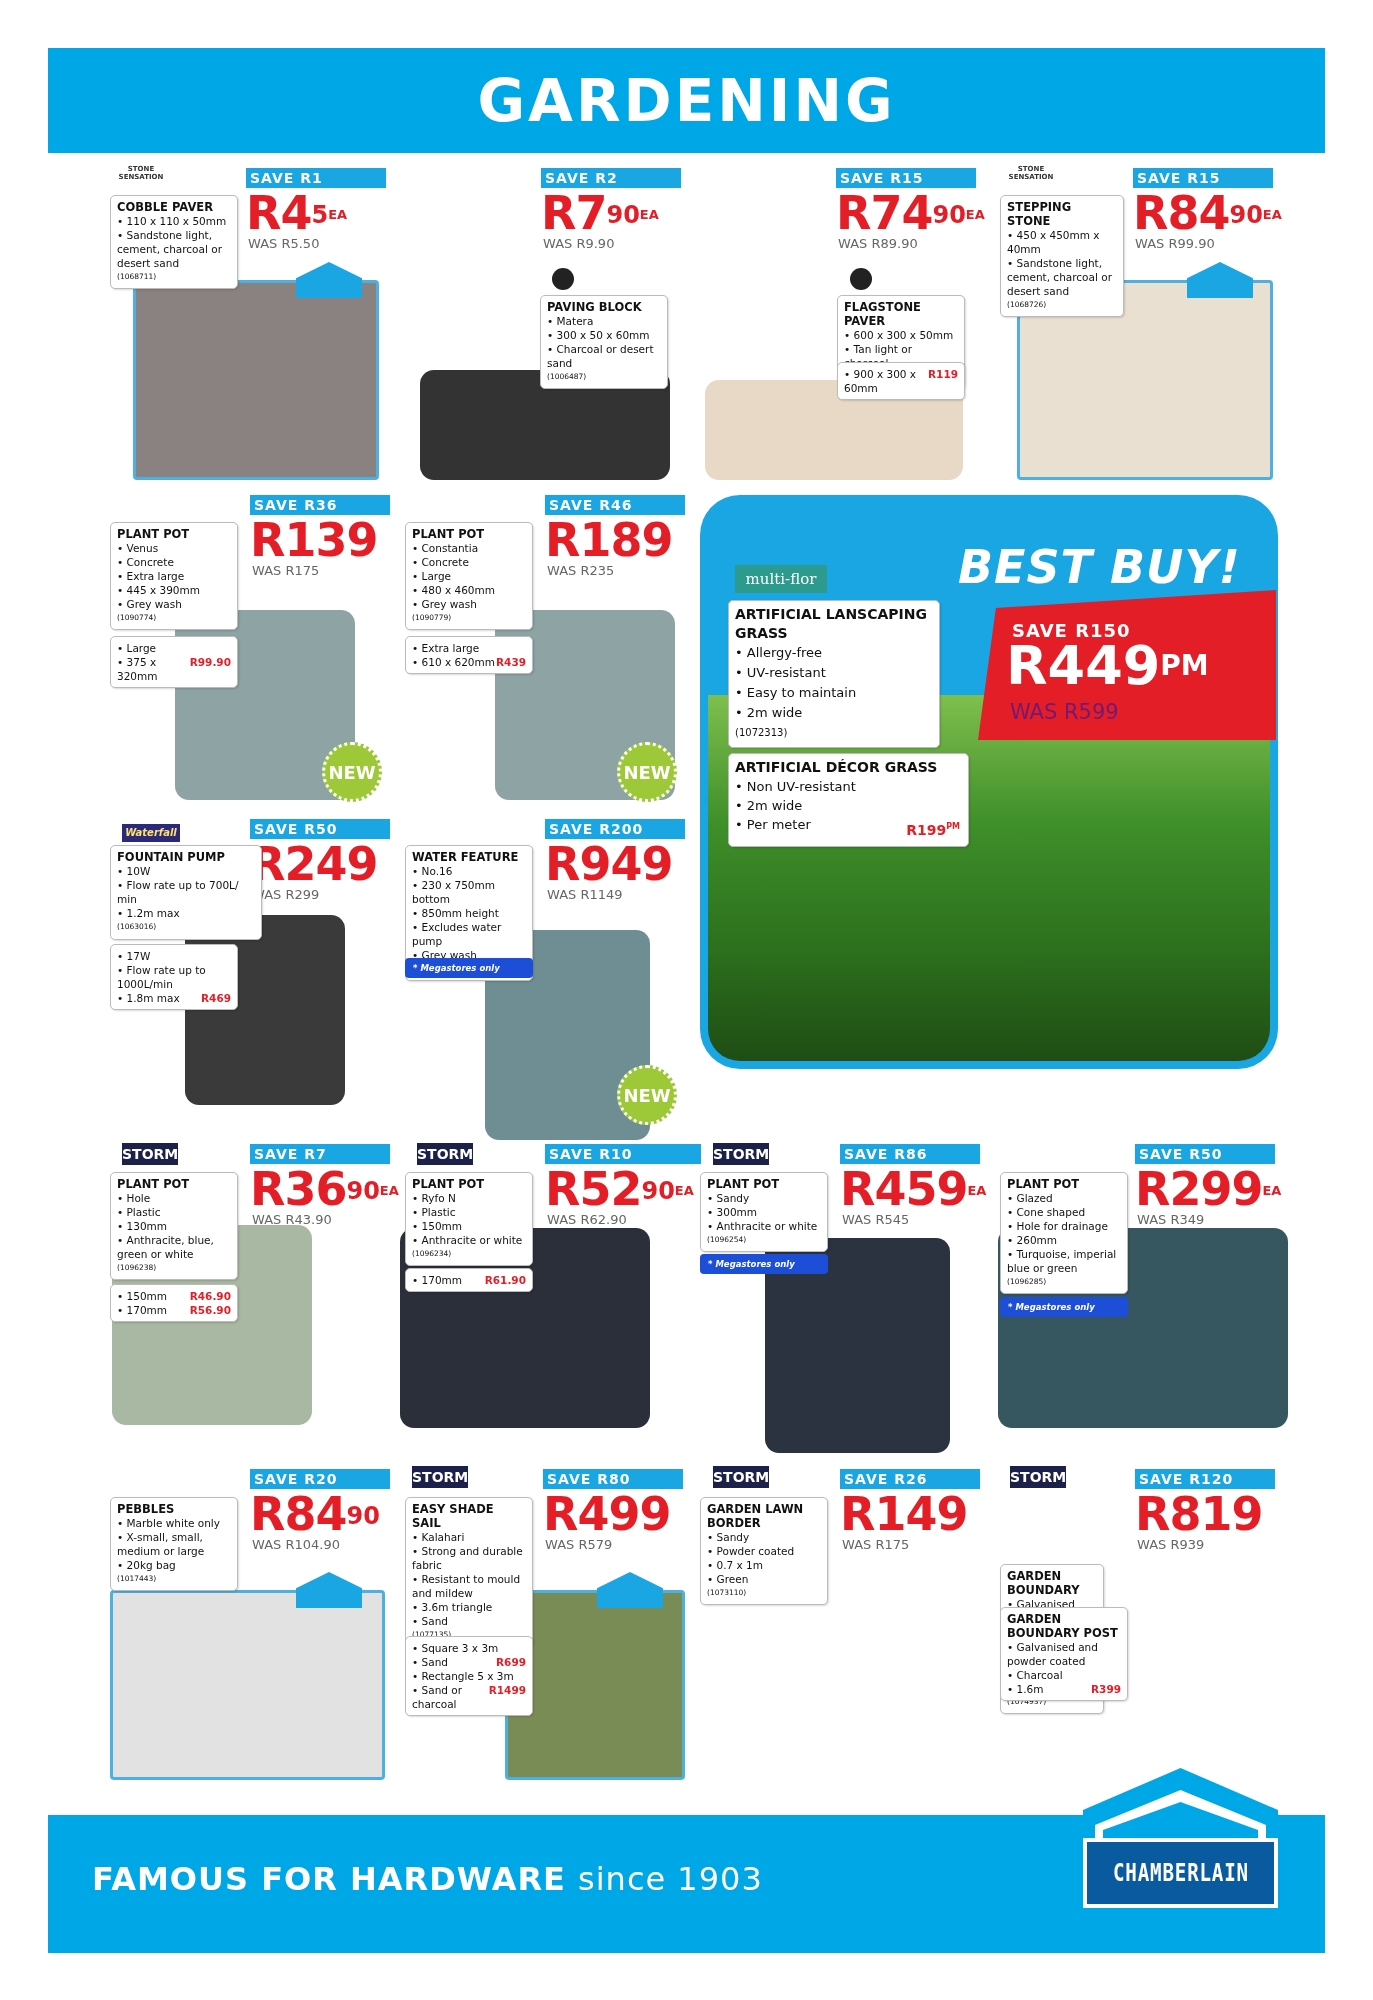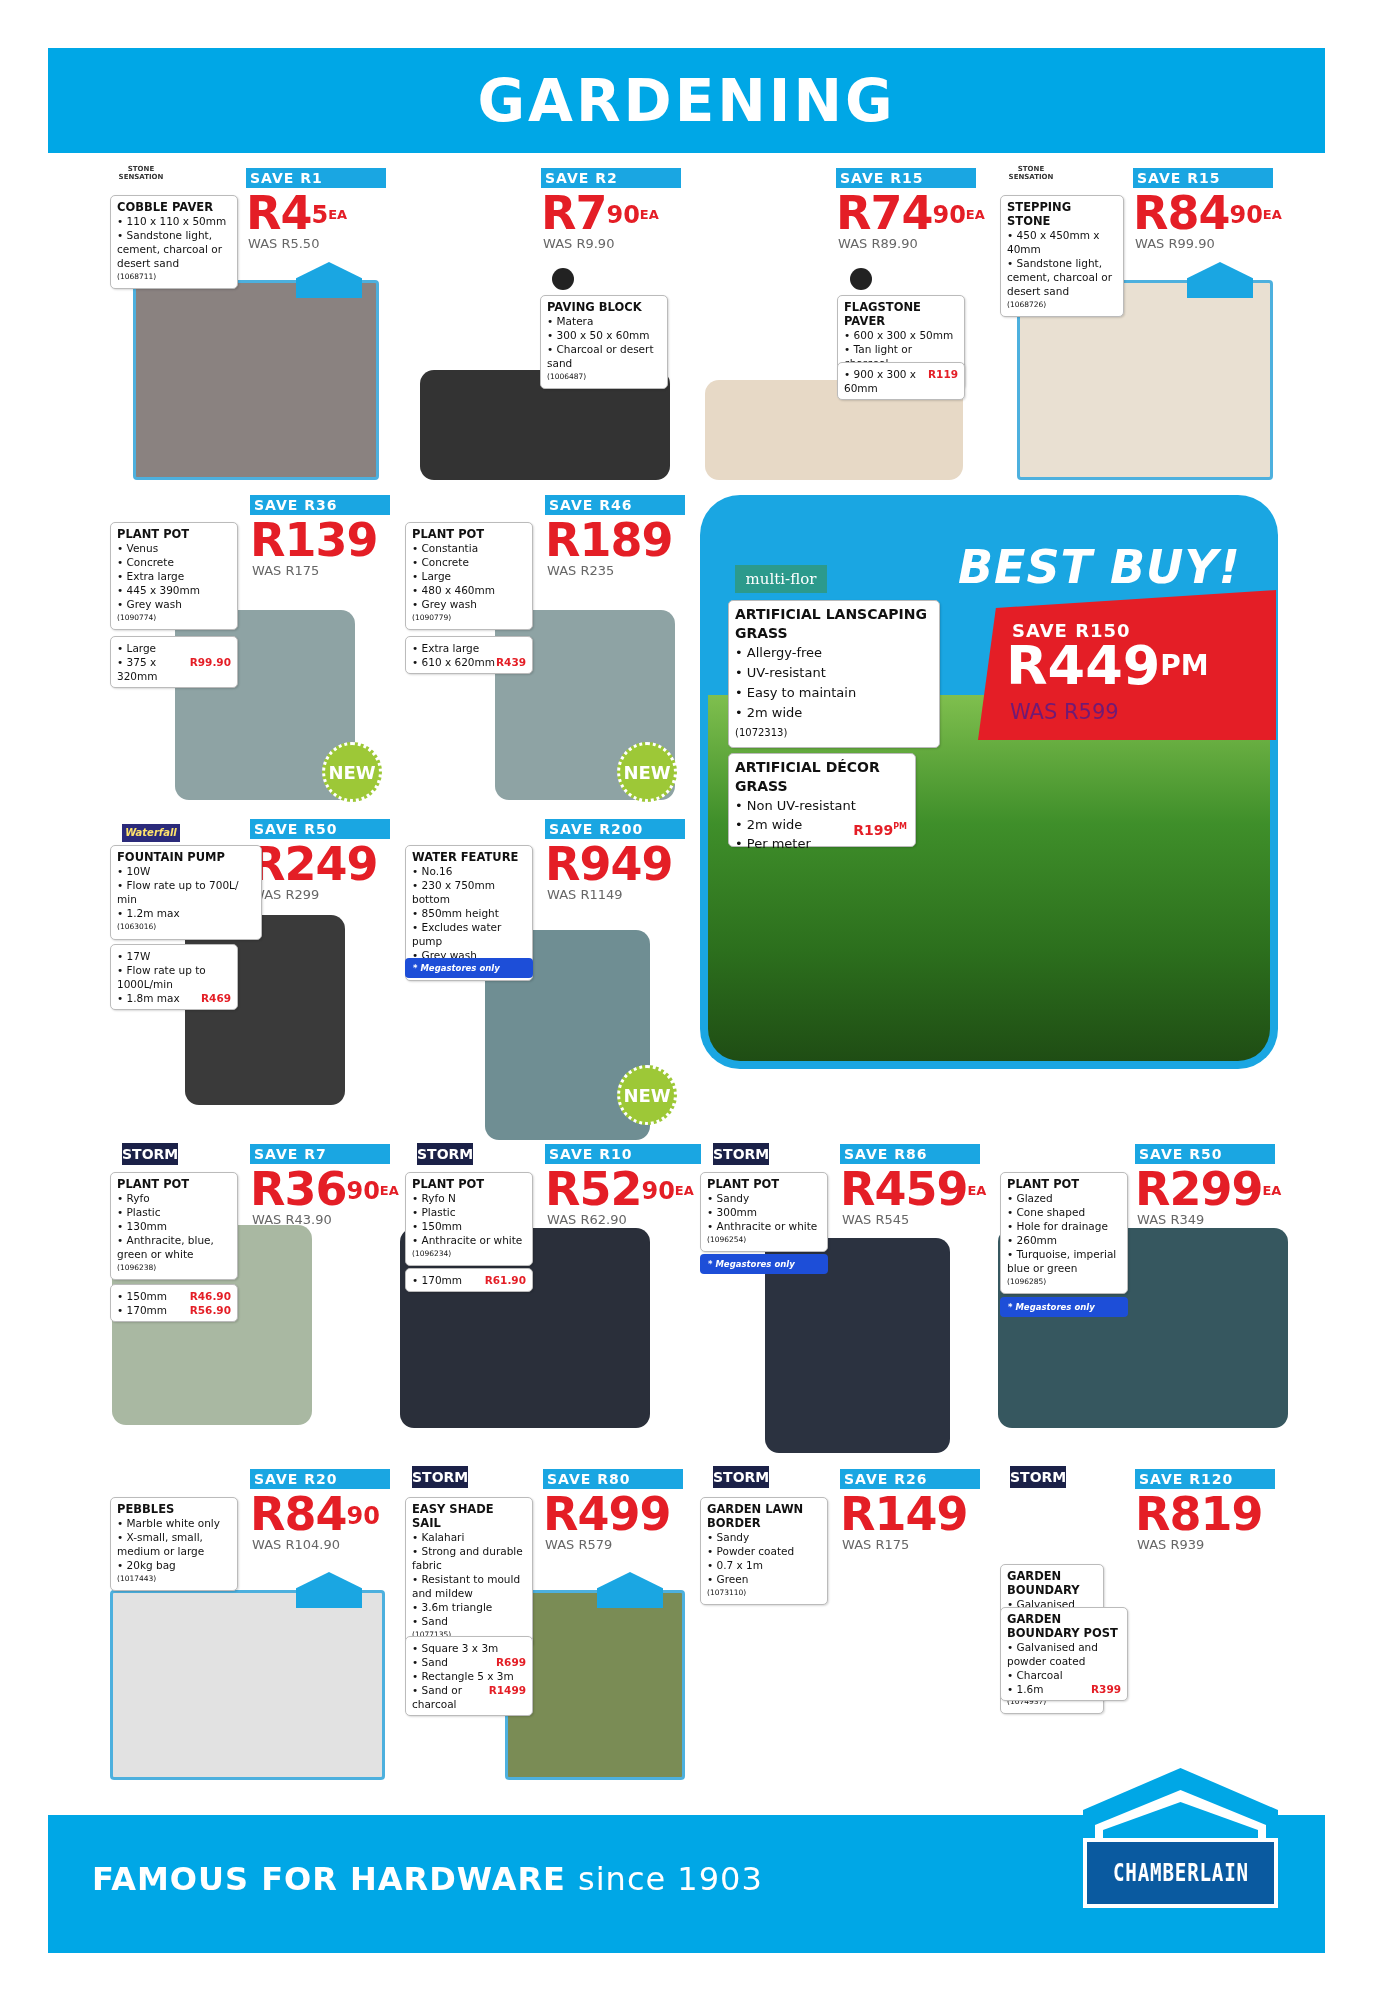--- a/index.html
+++ b/index.html
@@ -188,21 +188,21 @@
     </div>
     <div class="mega" style="left: 405px; top: 958px; width: 128px;">* Megastores only</div>
     <div class="newb" style="left: 617px; top: 1065px;">NEW</div>
     <div class="photo" style="left: 112px; top: 1225px; width: 200px; height: 200px; background: rgb(169, 184, 162); border: none; border-radius: 14px;"></div>
     <div class="savebar" style="left: 250px; top: 1144px; width: 140px;">SAVE R7</div>
     <div class="price" style="left: 250px; top: 1166px;"><span>R36</span><sup>90</sup><sup class="ea">EA</sup></div>
     <div class="was" style="left: 252px; top: 1212px;">WAS R43.90</div>
     <div class="storm" style="left: 122px; top: 1143px;">STORM</div>
     <div class="info" style="left: 110px; top: 1172px; width: 128px; min-height: 102px;">
       <div class="t">PLANT POT</div>
-      <div>• Ryfo</div>
+      <div>• Hole</div>
       <div>• Plastic</div>
       <div>• 130mm</div>
       <div>• Anthracite, blue, green or white</div>
       <div class="code">(1096238)</div>
     </div>
     <div class="info" style="left: 110px; top: 1284px; width: 128px; min-height: 34px;">
       <div class="row">
         <span>• 150mm</span>
         <span class="p">R46.90</span>
       </div>
@@ -348,21 +348,21 @@
   <div class="info" style="left:28px;top:105px;width:212px;height:148px;font-size:13px;line-height:20px">
     <div class="t" style="font-size:14px;line-height:19px">ARTIFICIAL LANSCAPING GRASS</div>
     <div>
         <div>• Allergy-free</div>
         <div>• UV-resistant</div>
         <div>• Easy to maintain</div>
         <div>• 2m wide</div>
       </div>
     <div class="code" style="font-size:10px">(1072313)</div>
   </div>
-  <div class="info" style="left:28px;top:258px;width:188px;height:94px;font-size:13px;line-height:19px">
+  <div class="info" style="left:28px;top:258px;width:241px;height:94px;font-size:13px;line-height:19px">
     <div class="t" style="font-size:14px">ARTIFICIAL DÉCOR GRASS</div>
     <div>
         <div>• Non UV-resistant</div>
         <div>• 2m wide</div>
         <div>• Per meter</div>
       </div>
     <div class="abs" style="right:8px;bottom:6px;color:#e41e26;font-weight:bold;font-size:14px"><span>R199</span><sup style="font-size:8px">PM</sup></div>
   </div>
 </div>
 

